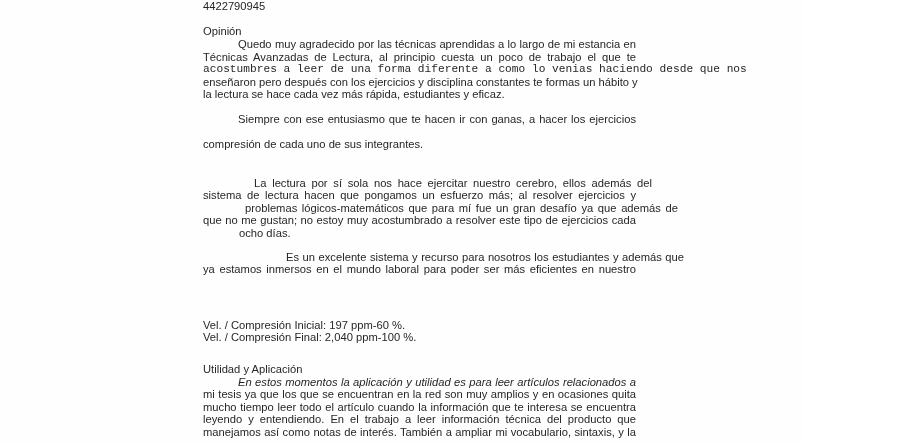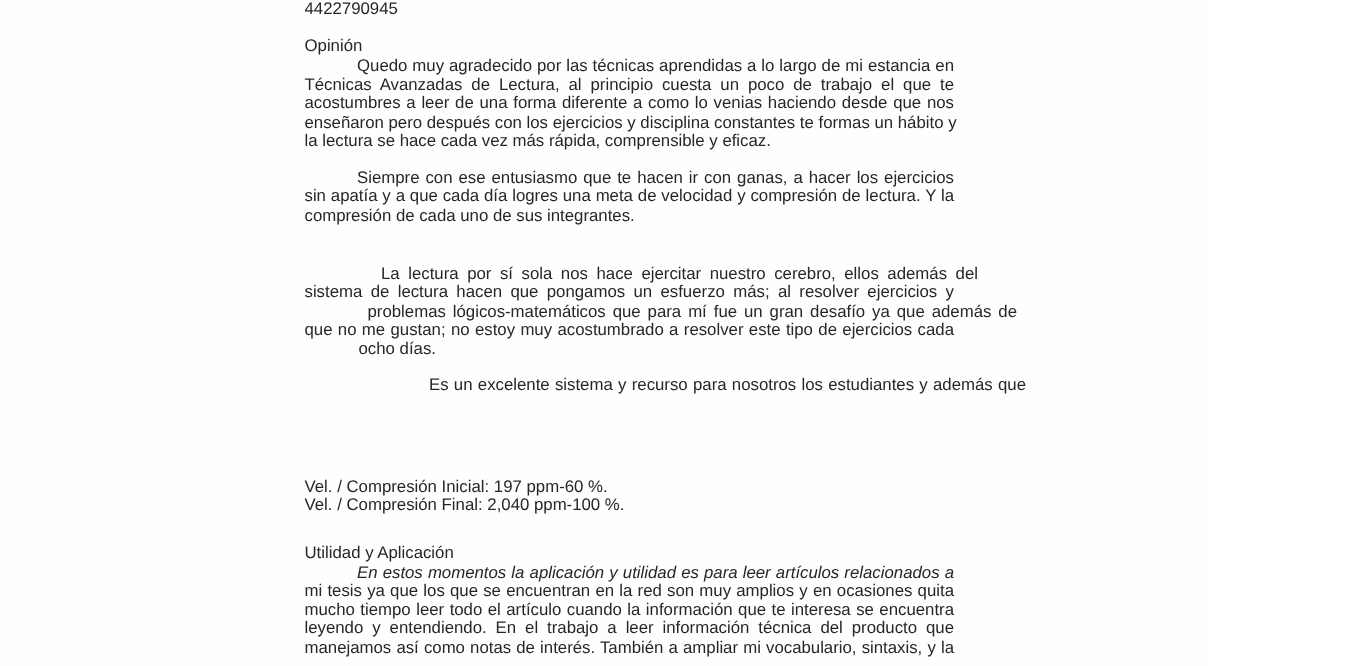--- a/index.html
+++ b/index.html
@@ -45,35 +45,35 @@
 <body>
 
 <div class="page">
 
   <div class="line" style="top:0px;">4422790945</div>
 
   <div class="line" style="top:25px;">Opinión</div>
 
   <div class="line indent just" style="top:38px;">Quedo muy agradecido por las técnicas aprendidas a lo largo de mi estancia en</div>
   <div class="line just" style="top:50.5px;">Técnicas Avanzadas de Lectura, al principio cuesta un poco de trabajo el que te</div>
-  <div class="line just" style="top:63px;">acostumbres a leer de una forma diferente a como lo venias haciendo desde que nos</div>
+  <div class="line just" style="top:63px;font-family:Liberation Mono, monospace;">acostumbres a leer de una forma diferente a como lo venias haciendo desde que nos</div>
   <div class="line just" style="top:75.5px;">enseñaron pero después con los ejercicios y disciplina constantes te formas un hábito y</div>
-  <div class="line" style="top:88px;">la lectura se hace cada vez más rápida, comprensible y eficaz.</div>
+  <div class="line" style="top:88px;">la lectura se hace cada vez más rápida, estudiantes y eficaz.</div>
 
   <div class="line indent just" style="top:112.5px;">Siempre con ese entusiasmo que te hacen ir con ganas, a hacer los ejercicios</div>
-  <div class="line just" style="top:125px;">sin apatía y a que cada día logres una meta de velocidad y compresión de lectura. Y la</div>
   <div class="line" style="top:137.5px;">compresión de cada uno de sus integrantes.</div>
 
   <div class="line indent just" style="top:176.5px;margin-left:16px;">La lectura por sí sola nos hace ejercitar nuestro cerebro, ellos además del</div>
   <div class="line just" style="top:189px;">sistema de lectura hacen que pongamos un esfuerzo más; al resolver ejercicios y</div>
   <div class="line just" style="top:201.5px;padding-left:42px;">problemas lógicos-matemáticos que para mí fue un gran desafío ya que además de</div>
   <div class="line just" style="top:214px;">que no me gustan; no estoy muy acostumbrado a resolver este tipo de ejercicios cada</div>
   <div class="line" style="top:226.5px;margin-left:36px;">ocho días.</div>
 
   <div class="line indent just" style="top:250.5px;padding-left:48px;">Es un excelente sistema y recurso para nosotros los estudiantes y además que</div>
+  <div class="line just" style="top:263px;">ya estamos inmersos en el mundo laboral para poder ser más eficientes en nuestro</div>
 
   <div class="line" style="top:319px;">Vel. / Compresión Inicial: 197 ppm-60 %.</div>
   <div class="line" style="top:331px;">Vel. / Compresión Final: 2,040 ppm-100 %.</div>
 
   <div class="line" style="top:363px;">Utilidad y Aplicación</div>
   <div class="line indent just" style="top:375.5px;font-style:italic;">En estos momentos la aplicación y utilidad es para leer artículos relacionados a</div>
   <div class="line just" style="top:388px;">mi tesis ya que los que se encuentran en la red son muy amplios y en ocasiones quita</div>
   <div class="line just" style="top:400.5px;">mucho tiempo leer todo el artículo cuando la información que te interesa se encuentra</div>
   <div class="line just" style="top:413px;">leyendo y entendiendo. En el trabajo a leer información técnica del producto que</div>
   <div class="line just" style="top:425.5px;">manejamos así como notas de interés. También a ampliar mi vocabulario, sintaxis, y la</div>

